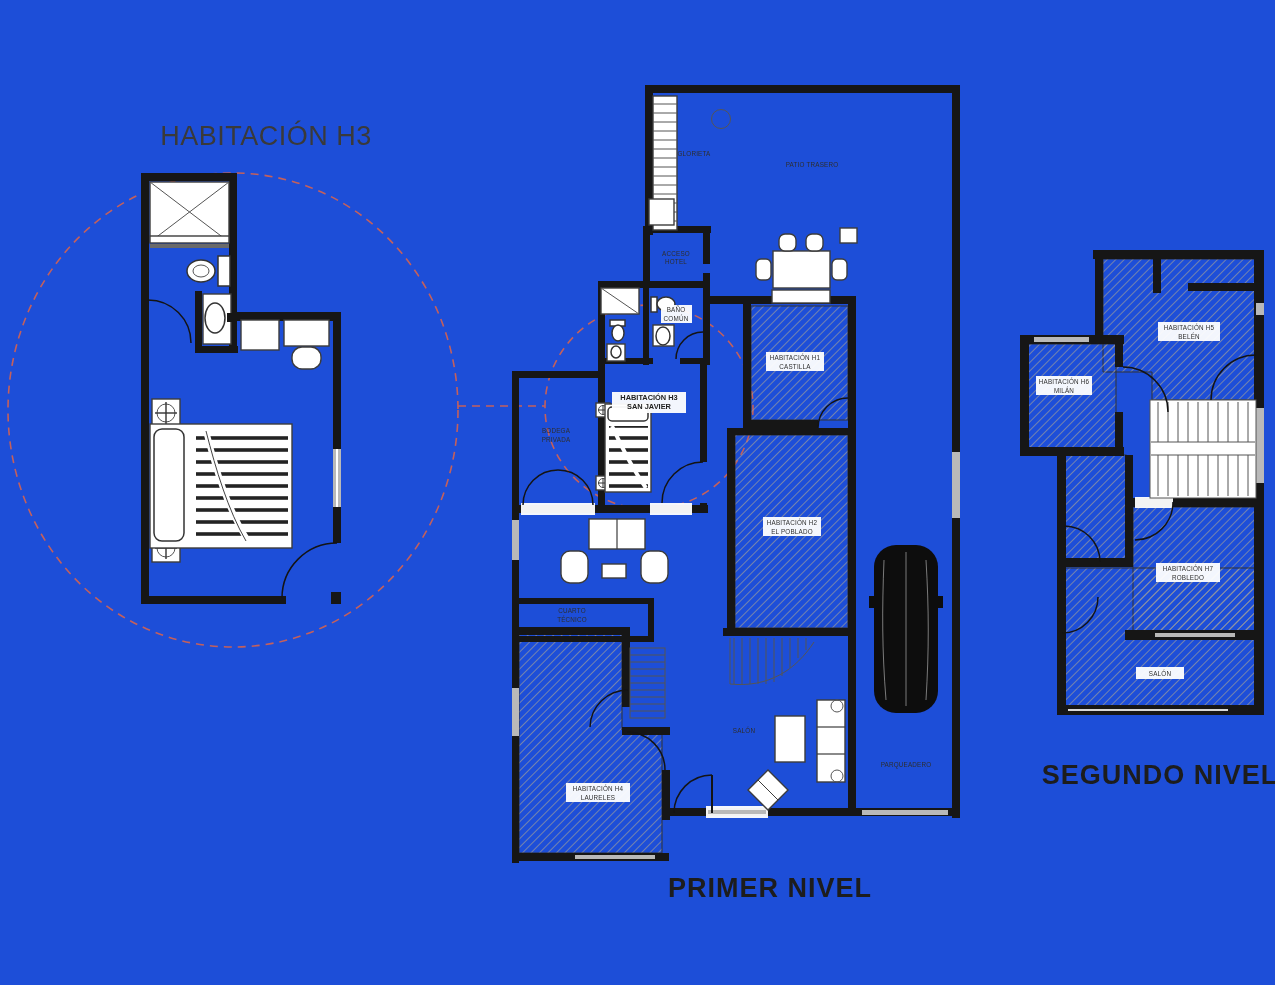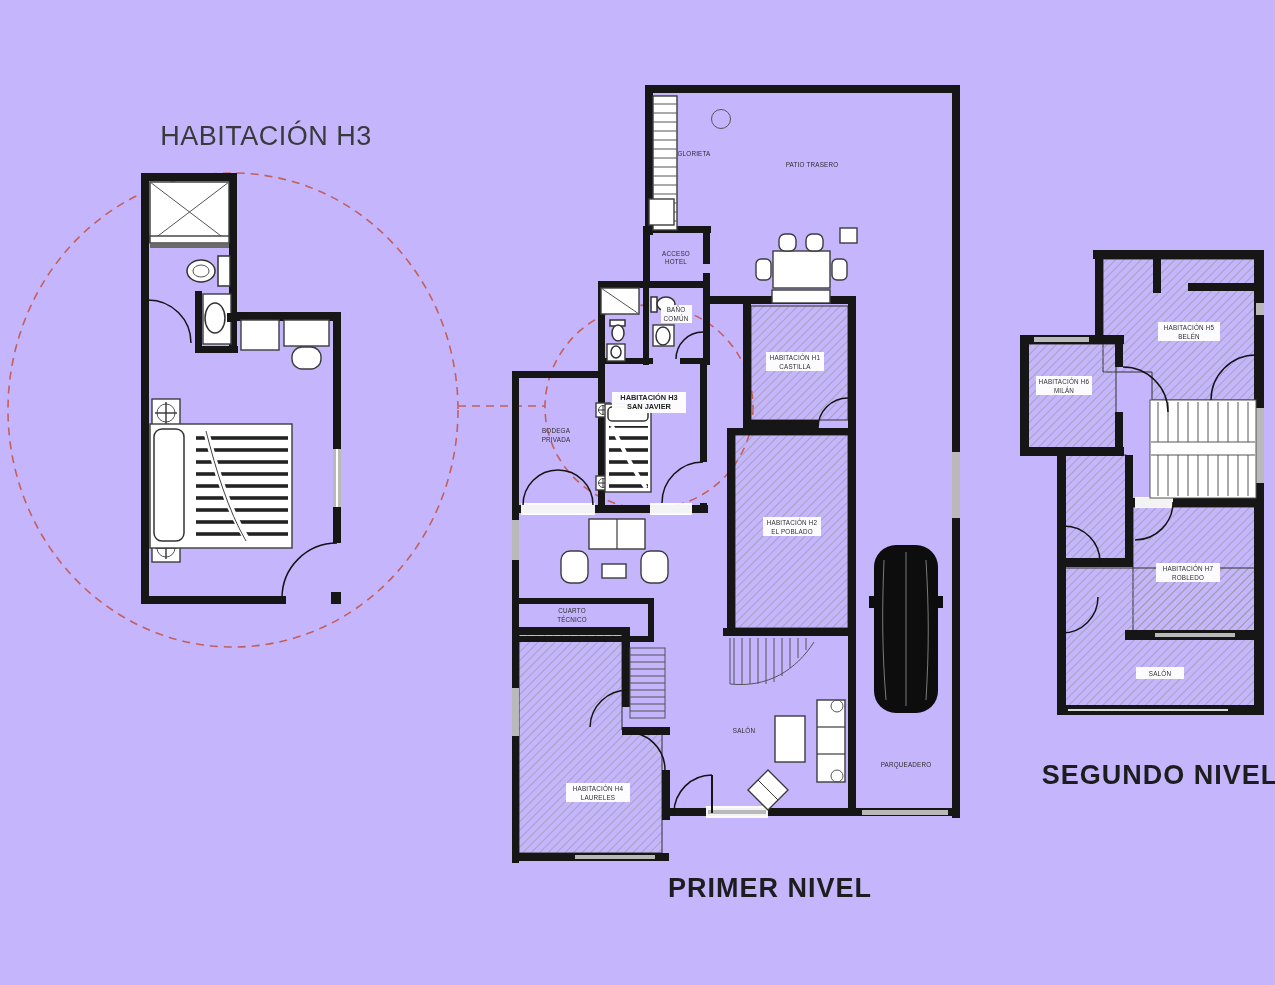--- a/index.html
+++ b/index.html
@@ -1,16 +1,16 @@
 <!DOCTYPE html>
 <html><head>
 <meta charset="utf-8">
 <style>
   html,body{margin:0;padding:0;background:#fff;}
-  .page{position:relative;width:1275px;height:985px;background:#c4b5fd;overflow:hidden;
+  .page{position:relative;width:1275px;height:985px;background:#1d4ed8;overflow:hidden;
         font-family:"Liberation Sans",sans-serif;}
   svg{display:block}
   .wall{fill:#161616;stroke:none}
   .thin{fill:#ffffff;stroke:#3c3c3c;stroke-width:1.4}
   .thinner{fill:none;stroke:#555;stroke-width:1}
   .fix{fill:#ffffff;stroke:#333;stroke-width:1.5}
   .arc{fill:none;stroke:#141414;stroke-width:1.5}
   .hatched{fill:url(#hatch);stroke:#333;stroke-width:1}
   .gray{fill:#b9b9b9;stroke:none}
   .red-dash{fill:none;stroke:#c4605c;stroke-width:1.6;stroke-dasharray:8 6}

